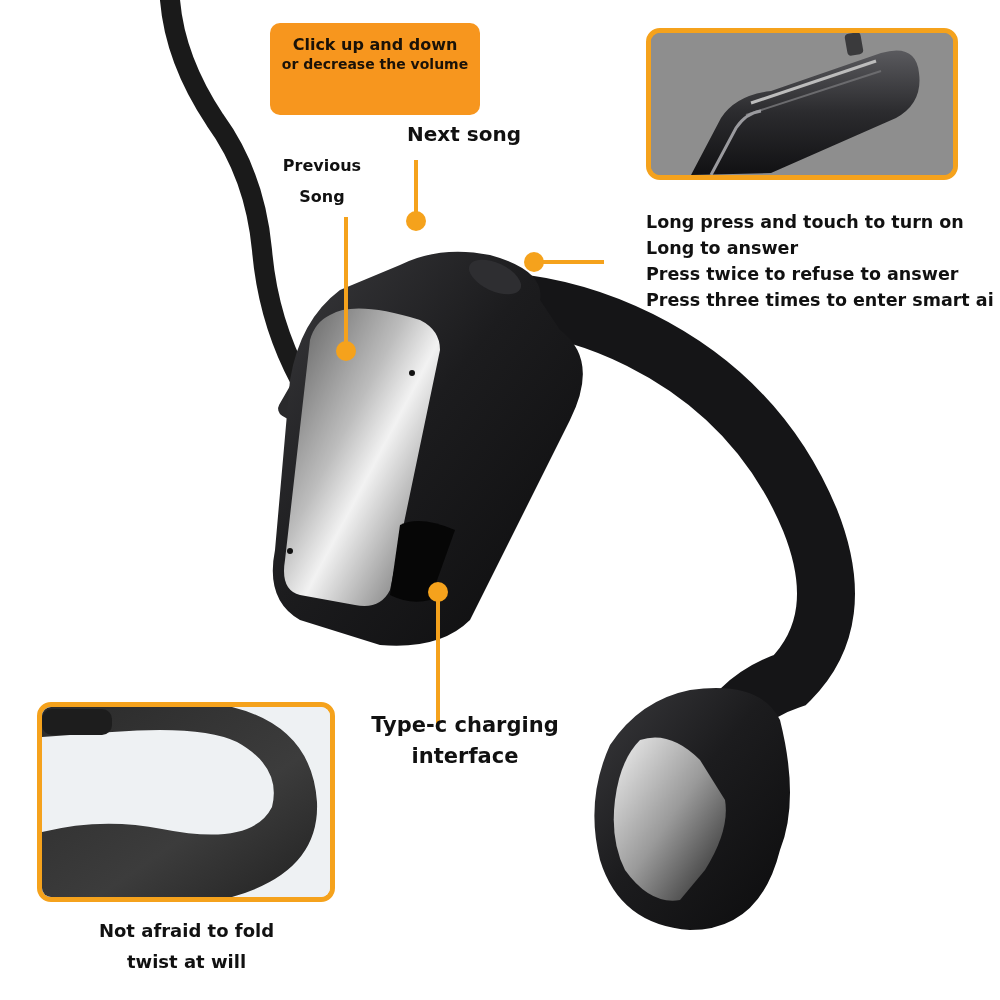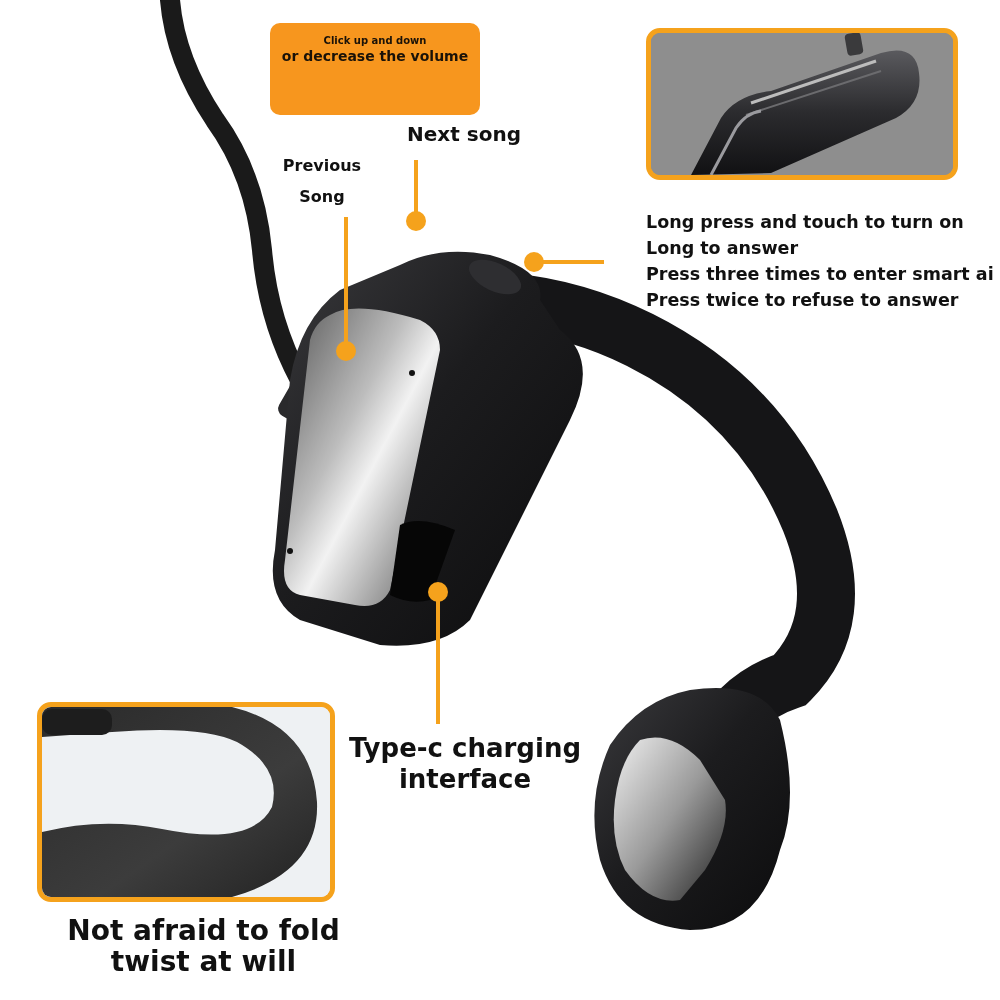--- a/index.html
+++ b/index.html
@@ -3,21 +3,21 @@
 <meta charset="utf-8">
 <style>
   html, body { margin:0; padding:0; background:#ffffff; }
   body { width:1000px; height:1000px; position:relative; overflow:hidden;
          font-family:"DejaVu Sans", "Liberation Sans", sans-serif; color:#111; }
   .abs { position:absolute; }
   .label { font-weight:bold; color:#111; text-align:center; line-height:1.15; }
   .lbl-md { font-size:19px; }
   #volume-box { left:270px; top:23px; width:210px; height:92px; background:#f7961e;
       border-radius:10px; box-sizing:border-box; padding:8px 4px; text-align:center; }
-  #volume-box .t1 { font-size:10px; font-weight:bold; color:#1a1208; margin-top:4px; }
+  #volume-box .t1 { font-size:16px; font-weight:bold; color:#1a1208; margin-top:4px; }
   #volume-box .t2 { font-size:14px; font-weight:bold; color:#1a1208; line-height:1.45; margin-top:7px; }
   .inset { border:5px solid #f5a21c; border-radius:14px; overflow:hidden; box-sizing:border-box; }
   #inset-top { left:646px; top:28px; width:312px; height:152px; background:#8c8c8c; }
   #inset-bottom { left:37px; top:702px; width:298px; height:200px; background:#eef1f2; }
   #power-text { left:646px; top:209px; font-size:17.5px; font-weight:bold; line-height:26px; text-align:left; }
   svg { position:absolute; left:0; top:0; }
 </style>
 </head>
 <body>
 
@@ -112,25 +112,25 @@
 <div class="abs label lbl-md" style="left:394px; top:123px; width:140px; font-size:20px;">Next song</div>
 
 <div class="abs label lbl-md" style="left:262px; top:150px; width:120px; font-size:16px; line-height:31px;">
   <div>Previous</div>
   <div>Song</div>
 </div>
 
 <div id="power-text" class="abs">
   <div>Long press and touch to turn on</div>
   <div>Long to answer</div>
+  <div>Press twice to refuse to answer</div>
   <div>Press three times to enter smart ai</div>
-  <div>Press twice to refuse to answer</div>
 </div>
 
-<div class="abs label" style="left:345px; top:733px; width:240px; font-size:26px; line-height:31px;">
+<div class="abs label" style="left:345px; top:710px; width:240px; font-size:21px; line-height:31px;">
   <div>Type-c charging</div>
   <div>interface</div>
 </div>
 
-<div class="abs label" style="left:66px; top:915px; width:275px; font-size:28px; line-height:31px;">
+<div class="abs label" style="left:49px; top:915px; width:275px; font-size:18px; line-height:31px;">
   <div>Not afraid to fold</div>
   <div>twist at will</div>
 </div>
 
 </body></html>

